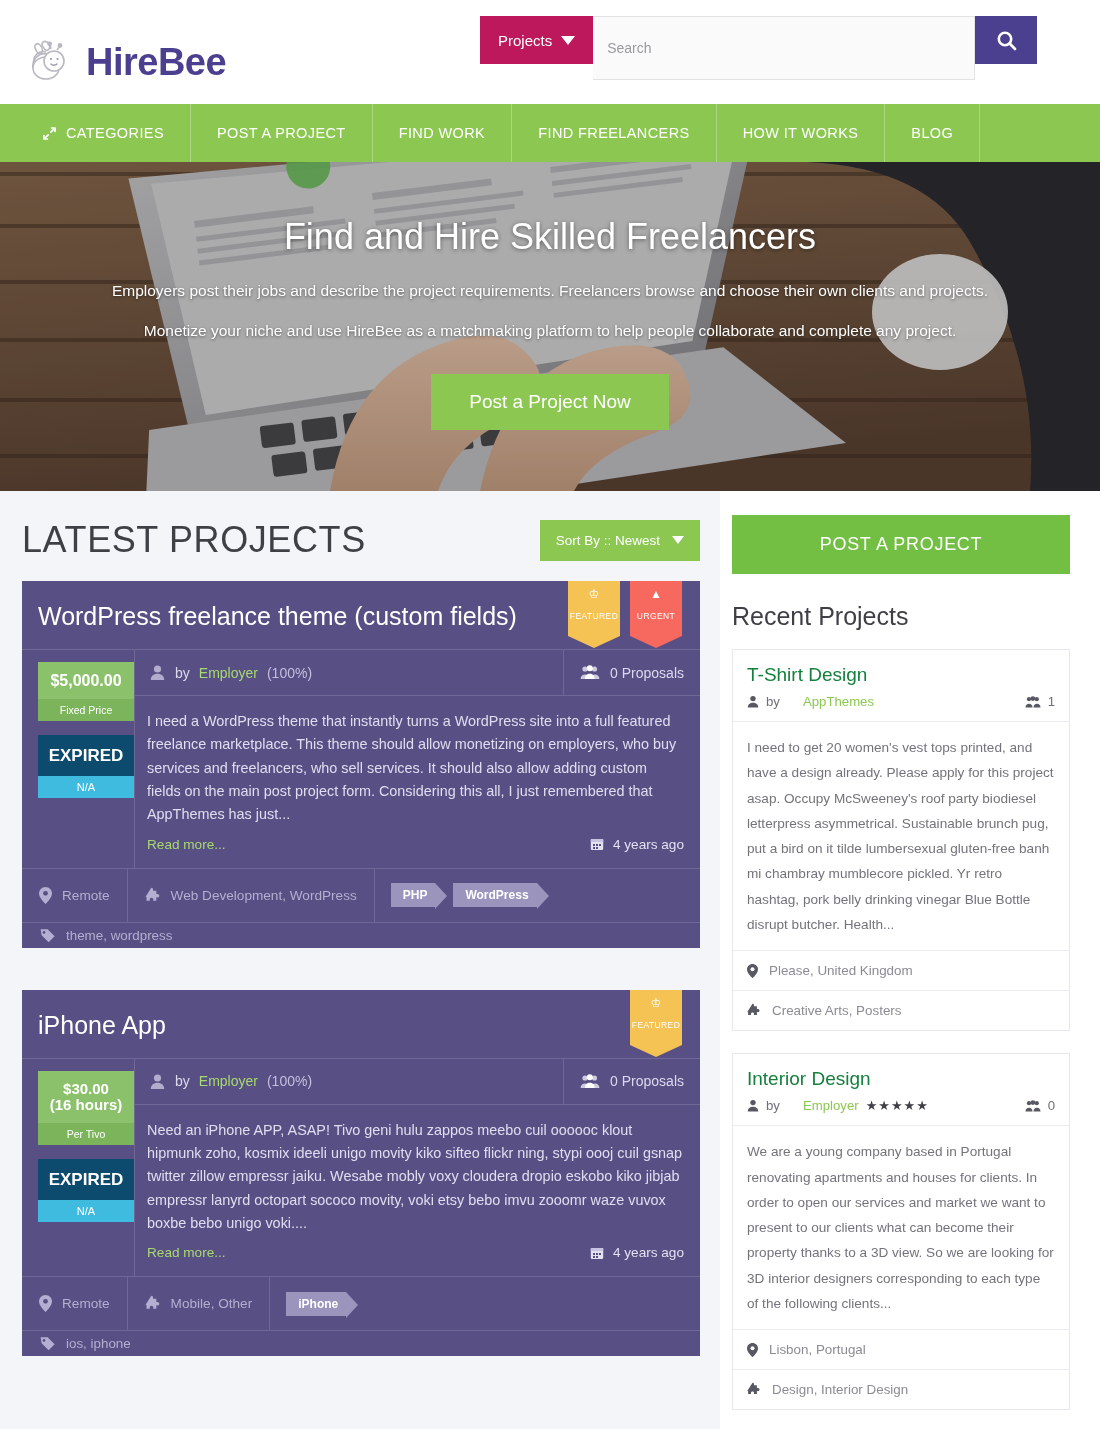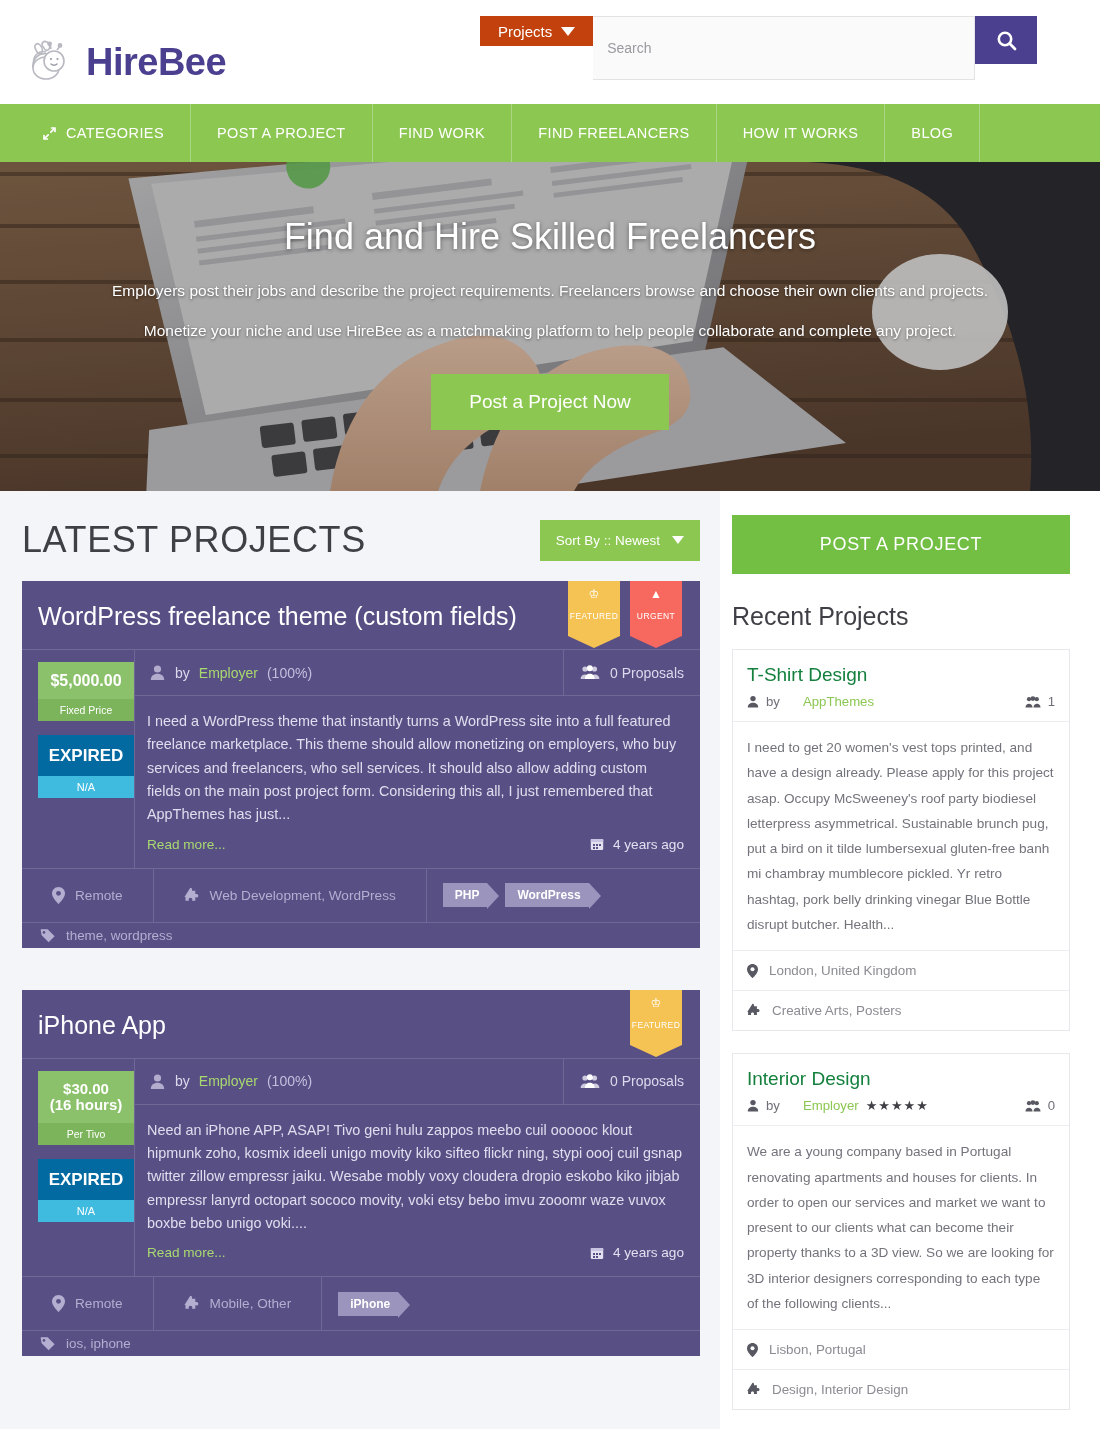--- a/index.html
+++ b/index.html
@@ -29,30 +29,30 @@
     letter-spacing: -0.5px;
   }
   .search-group {
     position: absolute;
     left: 480px;
     top: 16px;
     display: flex;
     height: 48px;
   }
   .projects-btn {
-    background: #c2410c;
+    background: #be185d;
     color: #fff;
     font-size: 15px;
     display: flex;
     align-items: center;
     gap: 9px;
     padding: 0 18px;
     border: none;
     cursor: pointer;
-    height: 30px;
+    height: 48px;
   }
   .caret-down {
     width: 0; height: 0;
     border-left: 7px solid transparent;
     border-right: 7px solid transparent;
     border-top: 9px solid #fff;
   }
   .search-field {
     width: 382px;
     height: 64px;
@@ -240,21 +240,21 @@
   }
   .pricebox .top.small { font-size: 15px; }
   .pricebox .bot {
     background: #7cb45b;
     color: #fff;
     font-size: 10.5px;
     padding: 5px 2px;
   }
   .statusbox { width: 96px; text-align: center; }
   .statusbox .top {
-    background: #0369a1;
+    background: #0c4a6e;
     color: #fff;
     padding: 11px 2px 10px;
     font-size: 17px;
     font-weight: bold;
   }
   .statusbox .bot {
     background: #3fbbe0;
     color: #fff;
     font-size: 11px;
     padding: 5px 2px;
@@ -299,21 +299,21 @@
   .ago { display: flex; align-items: center; gap: 9px; color: #e3e0f0; }
 
   .card-foot {
     display: flex;
     align-items: stretch;
     border-top: 1px solid rgba(255,255,255,0.14);
     min-height: 54px;
   }
   .foot-cell {
     display: flex; align-items: center; gap: 10px;
-    padding: 0 30px;
+    padding: 0 17px;
     font-size: 13.6px;
     color: #b4aed0;
     border-right: 1px solid rgba(255,255,255,0.14);
   }
   .foot-cell.skills { border-right: none; gap: 6px; padding-left: 16px; }
   .skill-tag {
     background: #9b94bd;
     color: #fff;
     font-size: 12px;
     font-weight: bold;
@@ -815,21 +815,21 @@
         </span>
       </div>
       <div class="rp-desc">I need to get 20 women's vest tops printed, and have a design already. Please apply for this project asap. Occupy McSweeney's roof party biodiesel letterpress asymmetrical. Sustainable brunch pug, put a bird on it tilde lumbersexual gluten-free banh mi chambray mumblecore pickled. Yr retro hashtag, pork belly drinking vinegar Blue Bottle disrupt butcher. Health...</div>
       <div class="rp-row">
         <span class="ico">
           <svg width="11" height="14" viewBox="0 0 11 14">
               <path d="M5.5 0C2.5 0 0 2.4 0 5.4 0 9.2 5.5 14 5.5 14S11 9.2 11 5.4C11 2.4 8.5 0 5.5 0z" fill="#585862"></path>
               <circle cx="5.5" cy="5.2" r="2" fill="#fff"></circle>
             </svg>
         </span>
-        <span>London, United Kingdom</span>
+        <span>Please, United Kingdom</span>
       </div>
       <div class="rp-row">
         <span class="ico">
           <svg width="14" height="15" viewBox="0 0 14 15">
               <path d="M5.5 0.7c.9 0 1.6.7 1.6 1.6 0 .4-.2.7-.2 1h3v2.9c.4 0 .6-.2 1-.2.9 0 1.6.7 1.6 1.6S11.8 9.2 10.9 9.2c-.4 0-.6-.2-1-.2v3h-3c0-.3.2-.6.2-1 0-.9-.7-1.6-1.6-1.6s-1.6.7-1.6 1.6c0 .4.2.7.2 1h-3V9c-.3 0-.6.2-1 .2" fill="#585862"></path>
             </svg>
         </span>
         <span class="cat-link">Creative Arts, Posters</span>
       </div>
     </div>

